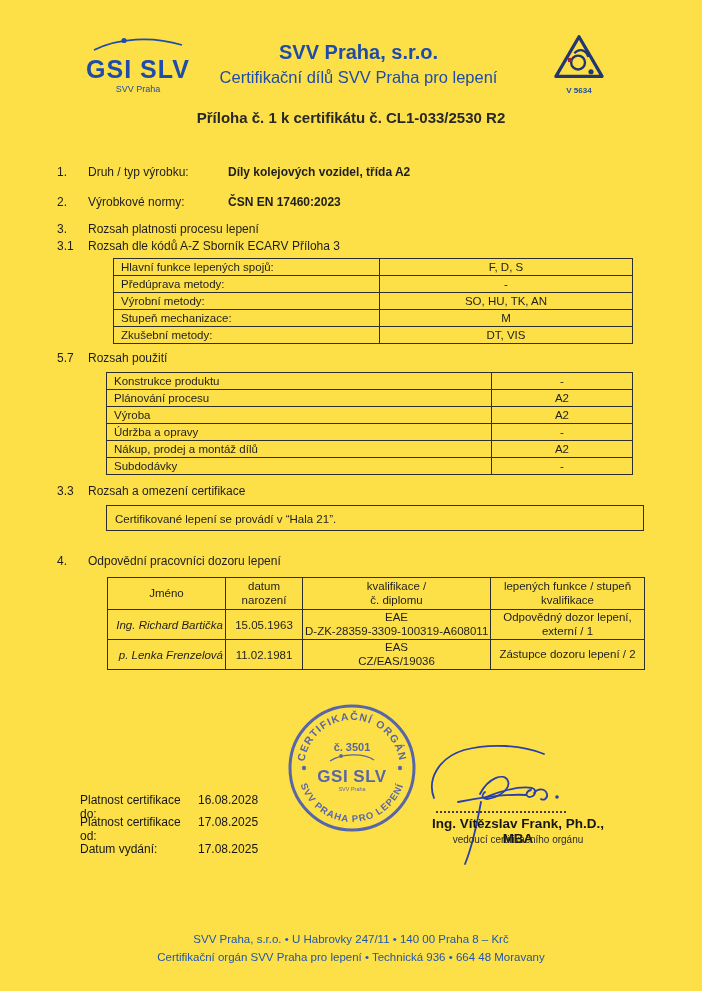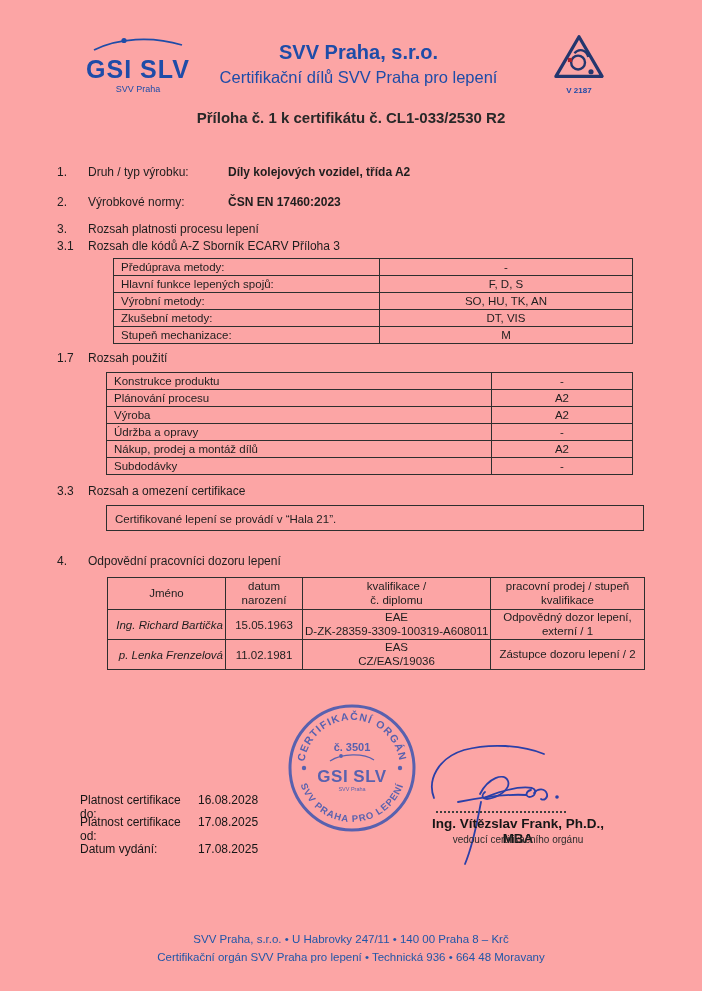--- a/index.html
+++ b/index.html
@@ -1,17 +1,17 @@
 <!DOCTYPE html>
 <html><head>
 <meta charset="utf-8">
 <style>
   html,body{margin:0;padding:0;background:#ffffff;}
   .page{
-    position:relative;width:702px;height:991px;background:#fca5a5;overflow:hidden;
+    position:relative;width:702px;height:991px;background:#fde047;overflow:hidden;
     font-family:"Liberation Sans",sans-serif;color:#1e1e1e;
   }
   
   .logo-left{position:absolute;left:82px;top:36px;width:112px;text-align:center;}
   .logo-left .brand{font-size:25px;font-weight:600;letter-spacing:1px;color:#1e4ca8;line-height:26px;}
   .logo-left .brand-sub{font-size:9px;color:#1e4ca8;margin-top:2px;}
   .header-center{position:absolute;left:15px;right:0;top:40px;text-align:center;}
   .company{font-size:20px;font-weight:700;color:#1e4ca8;line-height:24px;}
   .subtitle{font-size:16.5px;color:#1e4ca8;line-height:22px;margin-top:2px;}
   .logo-right{position:absolute;left:549px;top:33px;width:60px;text-align:center;}
@@ -69,21 +69,21 @@
   </div>
 
   <div class="logo-right">
     <svg width="52" height="48" viewBox="0 0 56 52">
       <path d="M 28,4 L 53,47 L 3,47 Z" fill="none" stroke="#23366e" stroke-width="3.5" stroke-linejoin="round"></path>
       <circle cx="27" cy="32" r="7.5" fill="none" stroke="#23366e" stroke-width="2.6"></circle>
       <path d="M 23,22 C 28,16 36,18 38,26" fill="none" stroke="#23366e" stroke-width="2.4"></path>
       <circle cx="41" cy="42" r="2.8" fill="#23366e"></circle>
       <rect x="16" y="27" width="4.5" height="4.5" fill="#a8232d"></rect>
     </svg>
-    <div class="mark-label">V 2187</div>
+    <div class="mark-label">V 5634</div>
   </div>
 
   <div class="doc-title">Příloha č. 1 k certifikátu č. CL1-033/2530 R2</div>
 
   <div class="sec" style="top:165px">
     <span class="num">1.</span>
     <span class="lbl-fixed">Druh / typ výrobku:</span>
     <span class="val">Díly kolejových vozidel, třída A2</span>
   </div>
   <div class="sec" style="top:195px">
@@ -101,45 +101,45 @@
   </div>
 
   <div class="t-wrap" style="left:113px;top:258px">
     <table class="doc-table t1" style="width:519px">
       <colgroup>
           <col style="width:266px">
           <col style="width:253px">
         </colgroup>
       <tbody>
           <tr>
+            <td class="l">Hlavní funkce lepených spojů:</td>
+            <td class="c">F, D, S</td>
+          </tr>
+      <tr>
             <td class="l">Předúprava metody:</td>
             <td class="c">-</td>
           </tr>
       <tr>
-            <td class="l">Hlavní funkce lepených spojů:</td>
-            <td class="c">F, D, S</td>
-          </tr>
-      <tr>
             <td class="l">Výrobní metody:</td>
             <td class="c">SO, HU, TK, AN</td>
           </tr>
       <tr>
+            <td class="l">Stupeň mechanizace:</td>
+            <td class="c">M</td>
+          </tr>
+      <tr>
             <td class="l">Zkušební metody:</td>
             <td class="c">DT, VIS</td>
           </tr>
-      <tr>
-            <td class="l">Stupeň mechanizace:</td>
-            <td class="c">M</td>
-          </tr>
     </tbody>
       </table>
   </div>
 
   <div class="sec" style="top:351px">
-    <span class="num">1.7</span>
+    <span class="num">5.7</span>
     <span>Rozsah použití</span>
   </div>
 
   <div class="t-wrap" style="left:106px;top:372px">
     <table class="doc-table t2" style="width:526px">
       <colgroup>
           <col style="width:385px">
           <col style="width:141px">
         </colgroup>
       <tbody>
@@ -205,21 +205,21 @@
               </div>
             </th>
         <th>
               <div class="cell">
                 <span>kvalifikace /</span>
                 <span>č. diplomu</span>
               </div>
             </th>
         <th>
               <div class="cell">
-                <span>pracovní prodej / stupeň</span>
+                <span>lepených funkce / stupeň</span>
                 <span>kvalifikace</span>
               </div>
             </th>
       </tr>
       <tr style="height:30px">
         <td class="name">Ing. Richard Bartička</td>
         <td>15.05.1963</td>
         <td>
               <div class="cell">
                 <span>EAE</span>

